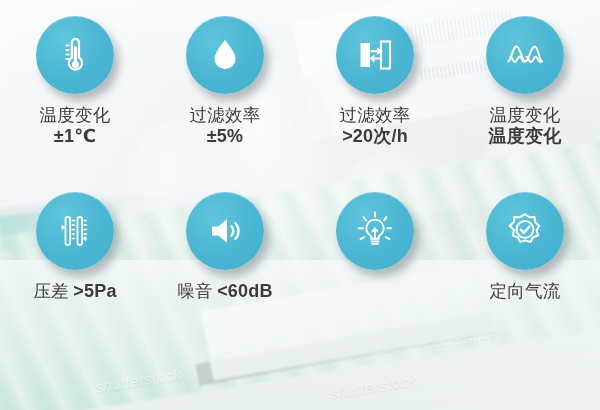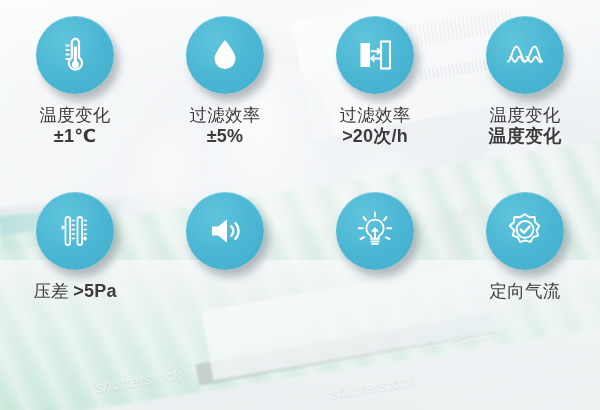--- a/index.html
+++ b/index.html
@@ -330,20 +330,24 @@
     </div>
 
     <div class="cell r2">
       <div class="icon-circle">
         <svg width="46" height="46" viewBox="0 0 46 46" fill="none">
           <path d="M10 18.5h6.2L25 11.2v23.6l-8.8-7.3H10Z" fill="#ffffff"></path>
           <path d="M29.4 18.2a7 7 0 0 1 0 9.6" stroke="#ffffff" stroke-width="2.4" stroke-linecap="round"></path>
           <path d="M33.4 15.2a11.4 11.4 0 0 1 0 15.6" stroke="#ffffff" stroke-width="2.4" stroke-linecap="round"></path>
         </svg>
       </div>
+      <div class="label inline">
+        <span class="l1">噪音</span>
+        <span class="l2">&lt;60dB</span>
+      </div>
     </div>
 
     <div class="cell r2">
       <div class="icon-circle">
         <svg width="48" height="48" viewBox="0 0 48 48" fill="none" stroke="#ffffff" stroke-width="1.9" stroke-linecap="round">
           <path d="M24 12.6a8.6 8.6 0 0 0-5.1 15.5c.9.7 1.4 1.6 1.4 2.6v1.1h7.4v-1.1c0-1 .5-1.9 1.4-2.6A8.6 8.6 0 0 0 24 12.6Z"></path>
           <line x1="20.3" y1="34.4" x2="27.7" y2="34.4"></line>
           <line x1="21" y1="36.8" x2="27" y2="36.8"></line>
           <path d="M21.6 24.2 24 21.6l2.4 2.6"></path>
           <line x1="24" y1="21.6" x2="24" y2="31.8"></line>

